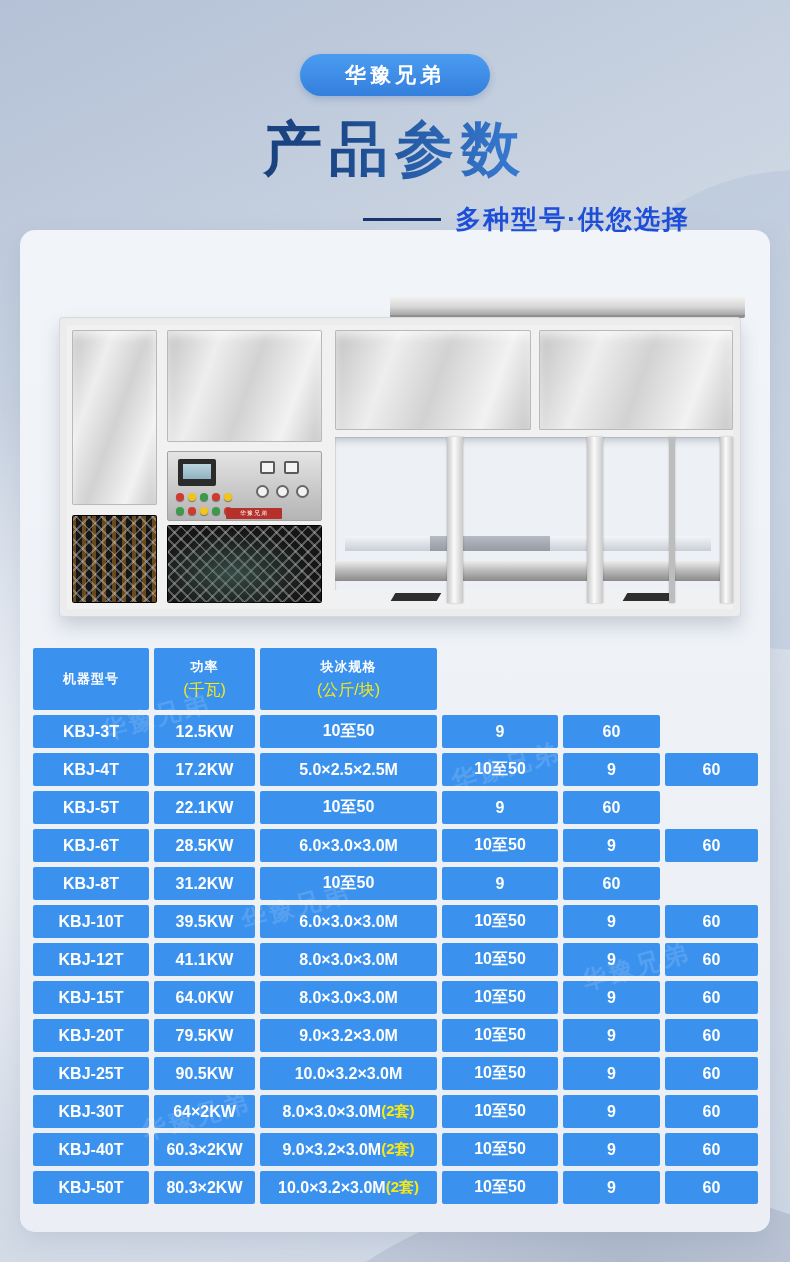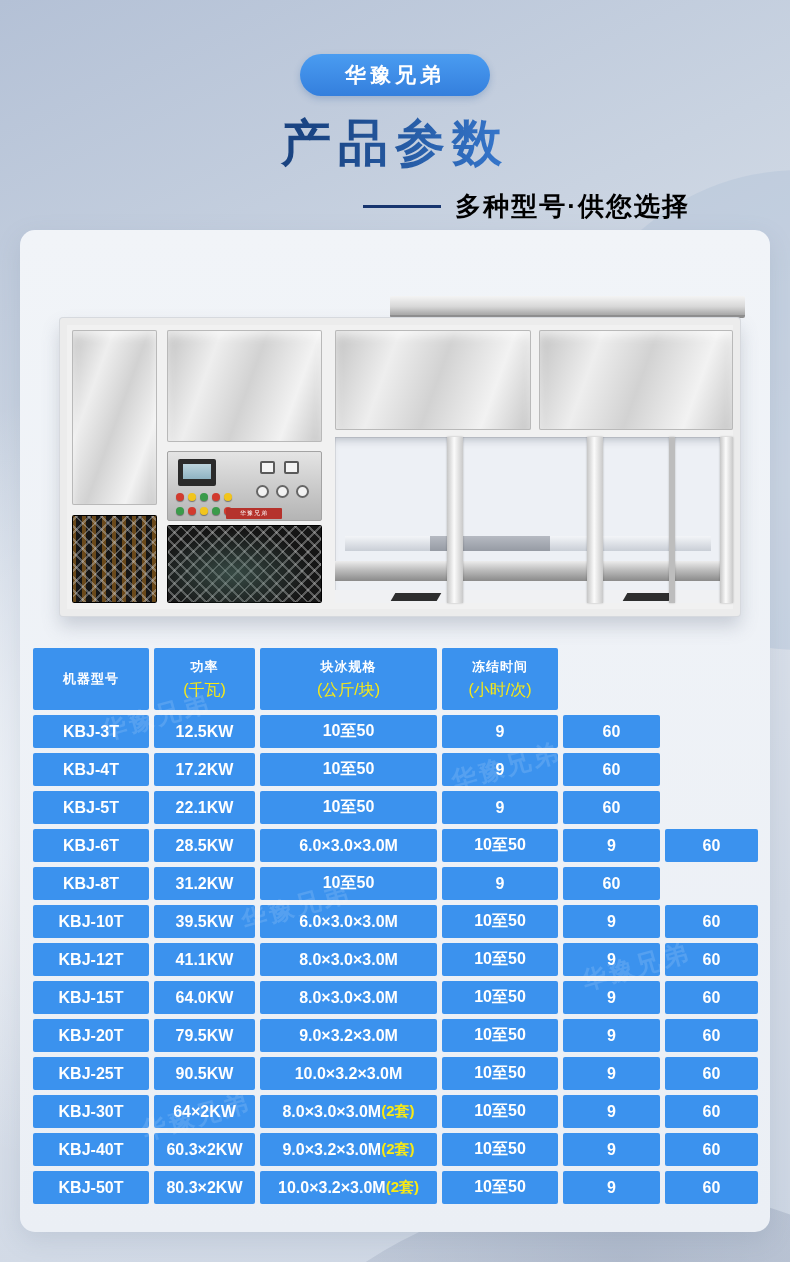--- a/index.html
+++ b/index.html
@@ -16,27 +16,27 @@
   .blob-bottom { left:150px; top:1185px; width:950px; height:950px;
     background:radial-gradient(circle at 50% 8%, rgba(150,162,184,.55) 0%, rgba(150,162,184,.15) 40%, rgba(150,162,184,0) 62%); }
 
   
   .hdr { position:relative; z-index:3; padding-top:54px; }
   .badge { width:190px; height:42px; margin:0 auto; border-radius:22px;
     background:linear-gradient(180deg,#4a9cf1,#347fdd); color:#fff;
     display:flex; align-items:center; justify-content:center;
     font-size:21px; font-weight:700; letter-spacing:4px;
     box-shadow:0 3px 7px rgba(40,90,160,.25); }
-  .title { margin-top:14px; text-align:center; font-size:50px; font-weight:900; letter-spacing:7px;
+  .title { margin-top:14px; text-align:center; font-size:59px; font-weight:900; letter-spacing:7px;
     background:linear-gradient(92deg,#122e60 5%,#1b4787 42%,#3a7fd9 68%,#4a95ec 100%);
     -webkit-background-clip:text; background-clip:text; color:transparent; }
   .subtitle-row { display:flex; align-items:center; justify-content:flex-end;
     padding-right:100px; margin-top:12px; }
   .dash { width:78px; height:3px; background:#17356f; margin-right:14px; }
-  .subtitle { font-size:26px; font-weight:700; color:#000000; letter-spacing:2px; }
+  .subtitle { font-size:26px; font-weight:700; color:#1d4ed8; letter-spacing:2px; }
 
   
   .card { position:absolute; z-index:2; left:20px; top:230px; width:750px; height:1002px;
     background:linear-gradient(180deg,#f1f4f8 0%,#ebeff5 100%); border-radius:15px;
     box-shadow:0 8px 24px rgba(110,125,150,.18); }
 
   
   .machine { position:absolute; left:25px; top:58px; width:700px; height:340px; }
   .m-topbar { position:absolute; left:345px; top:8px; width:355px; height:22px;
     background:linear-gradient(180deg,#f4f4f4 0%,#d8d8d8 55%,#a9a9a9 100%);
@@ -197,35 +197,32 @@
           <span class="h-label">机器型号</span>
         </div>
         <div class="th">
           <span class="h-label">功率</span>
           <span class="h-unit">(千瓦)</span>
         </div>
         <div class="th">
           <span class="h-label">块冰规格</span>
           <span class="h-unit">(公斤/块)</span>
         </div>
-        <div class="th">
-          <span class="h-label">冻结时间</span>
-          <span class="h-unit">(小时/次)</span>
-        </div>
       </div>
       <div class="trow">
         <div class="td">KBJ-3T</div>
         <div class="td">12.5KW</div>
         <div class="td">10至50</div>
         <div class="td">9</div>
         <div class="td">60</div>
       </div>
       <div class="trow">
         <div class="td">KBJ-4T</div>
         <div class="td">17.2KW</div>
+        <div class="td">5.0×2.5×2.5M</div>
         <div class="td">10至50</div>
         <div class="td">9</div>
         <div class="td">60</div>
       </div>
       <div class="trow">
         <div class="td">KBJ-5T</div>
         <div class="td">22.1KW</div>
         <div class="td">10至50</div>
         <div class="td">9</div>
         <div class="td">60</div>

